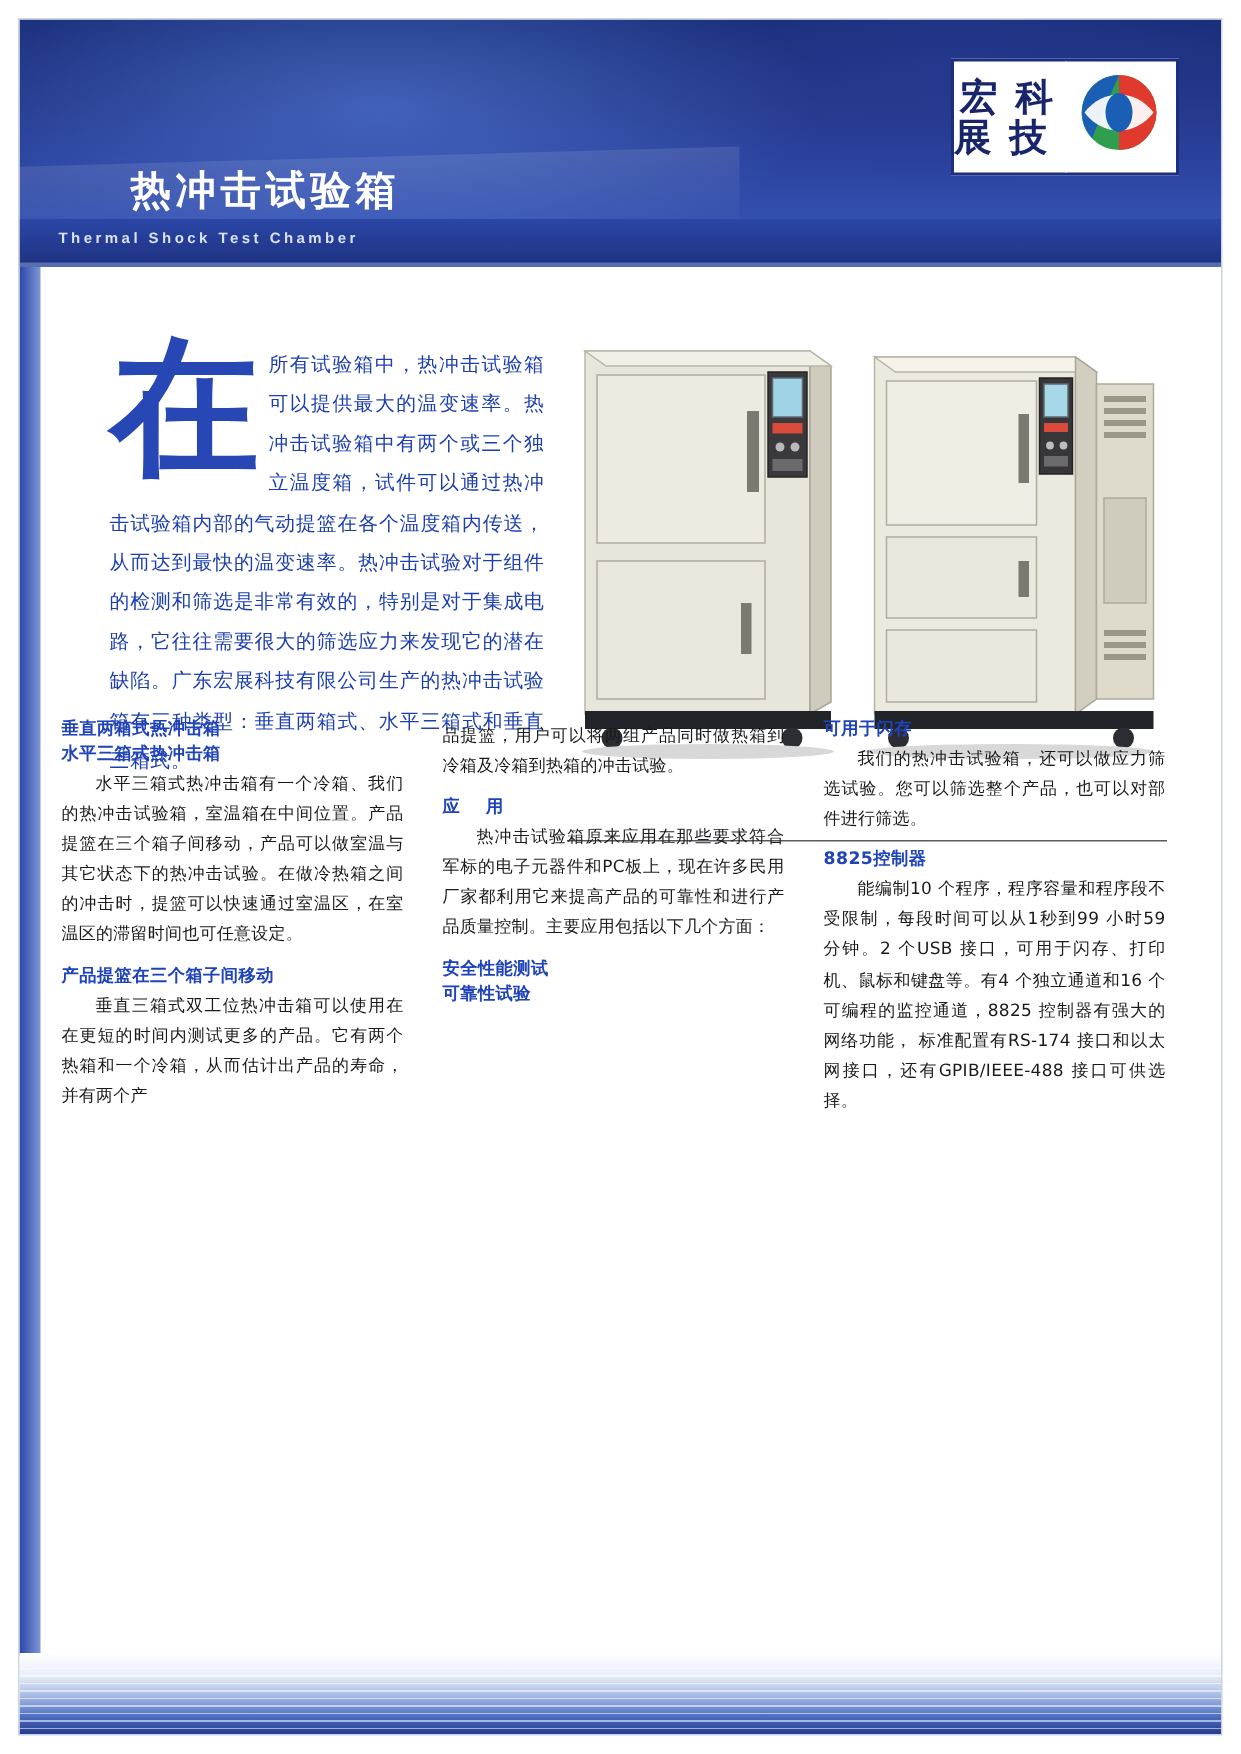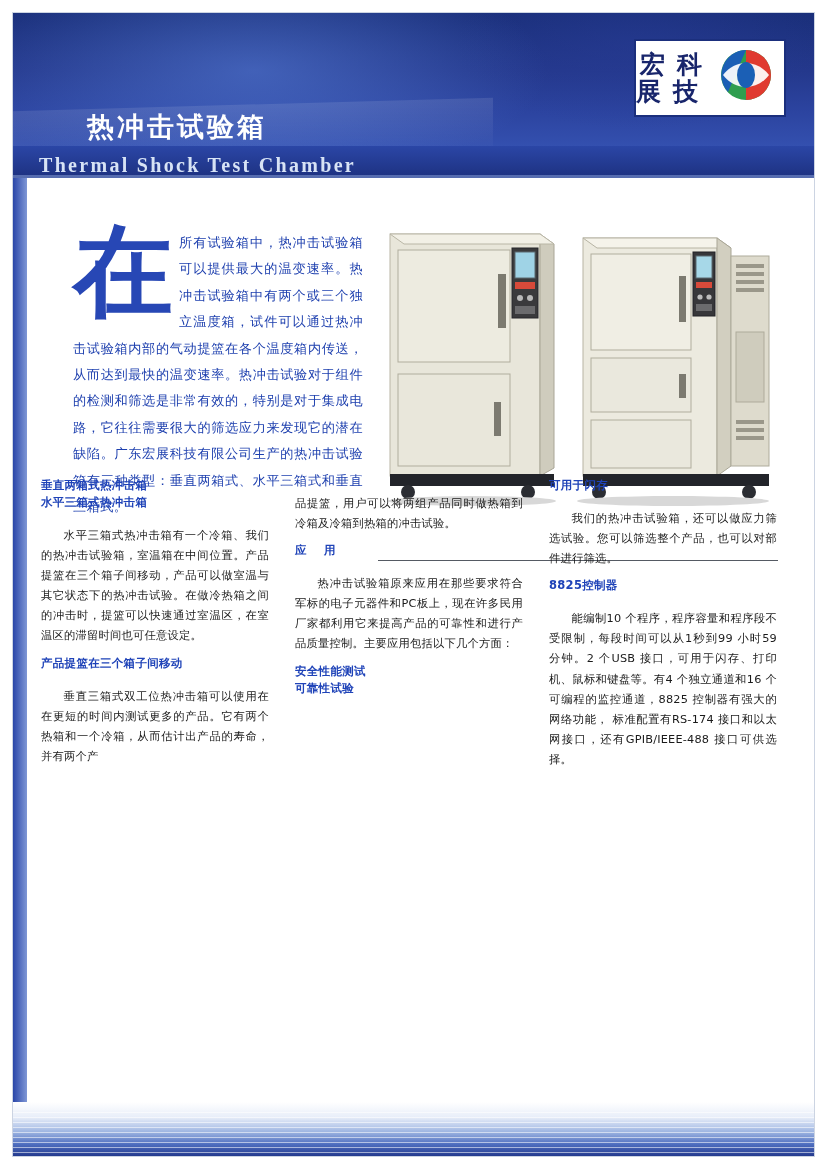--- a/index.html
+++ b/index.html
@@ -66,25 +66,24 @@
     letter-spacing: 3px;
     z-index: 4;
     font-family: "DejaVu Sans", "Liberation Sans", sans-serif;
     margin-left: 28px;
   }
   .title-en {
     position: absolute;
     left: 26px;
     top: 141px;
     color: #d7e3f5;
-    font-size: 20px;
+    font-size: 10px;
     letter-spacing: 2.3px;
     font-weight: bold;
     z-index: 4;
-    font-family: Liberation Serif, serif;
   }
   .title-band {
     position: absolute;
     left: 0;
     top: 133px;
     width: 100%;
     height: 32px;
     background: linear-gradient(180deg, #2b46a6 0%, #1d3180 100%);
     z-index: 2;
   }
@@ -192,21 +191,21 @@
   }
   h3.sub {
     margin: 0 0 2px 0;
     font-size: 11.5px;
     color: #1f43b8;
     font-weight: bold;
     letter-spacing: .3px;
   }
   h3.sub.spaced { letter-spacing: 3px; }
   p.para {
-    margin: 16px 0 9px 0;
+    margin: 3px 0 9px 0;
     font-size: 11.3px;
     line-height: 1.78;
     color: #1a1a1a;
     text-align: justify;
     text-indent: 2em;
     letter-spacing: .2px;
   }
   p.para.noind { text-indent: 0; }
 
   

